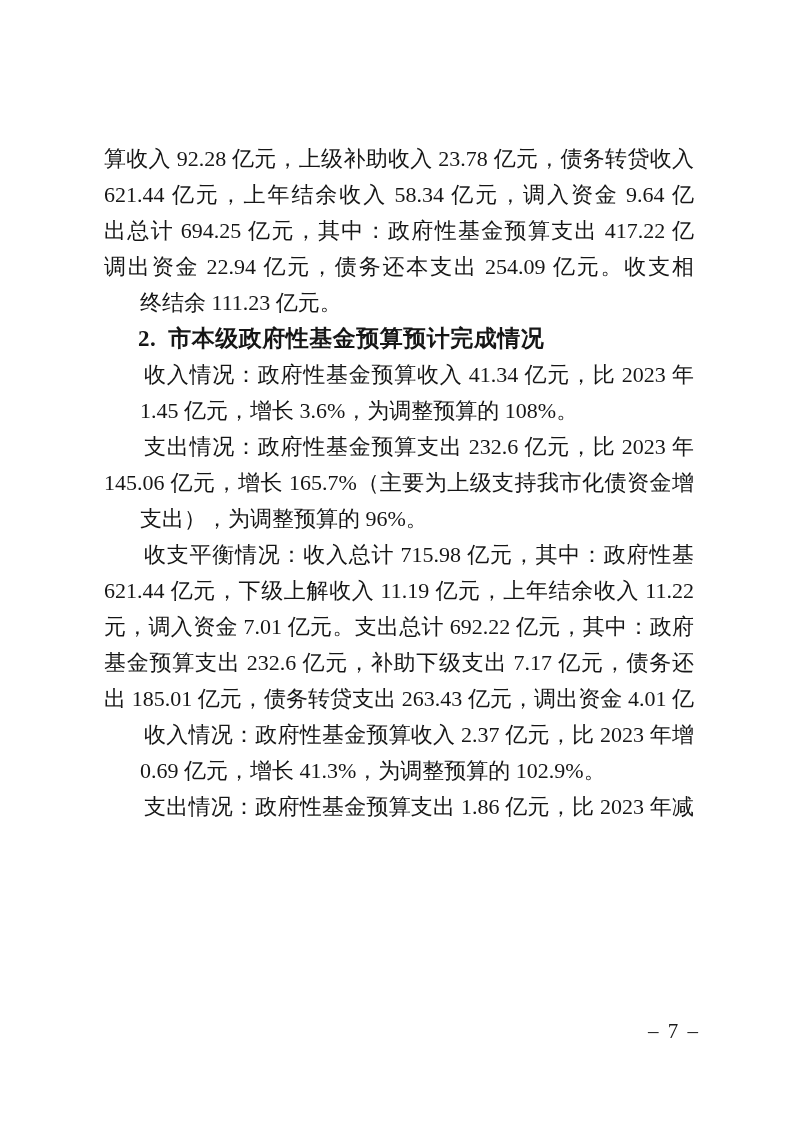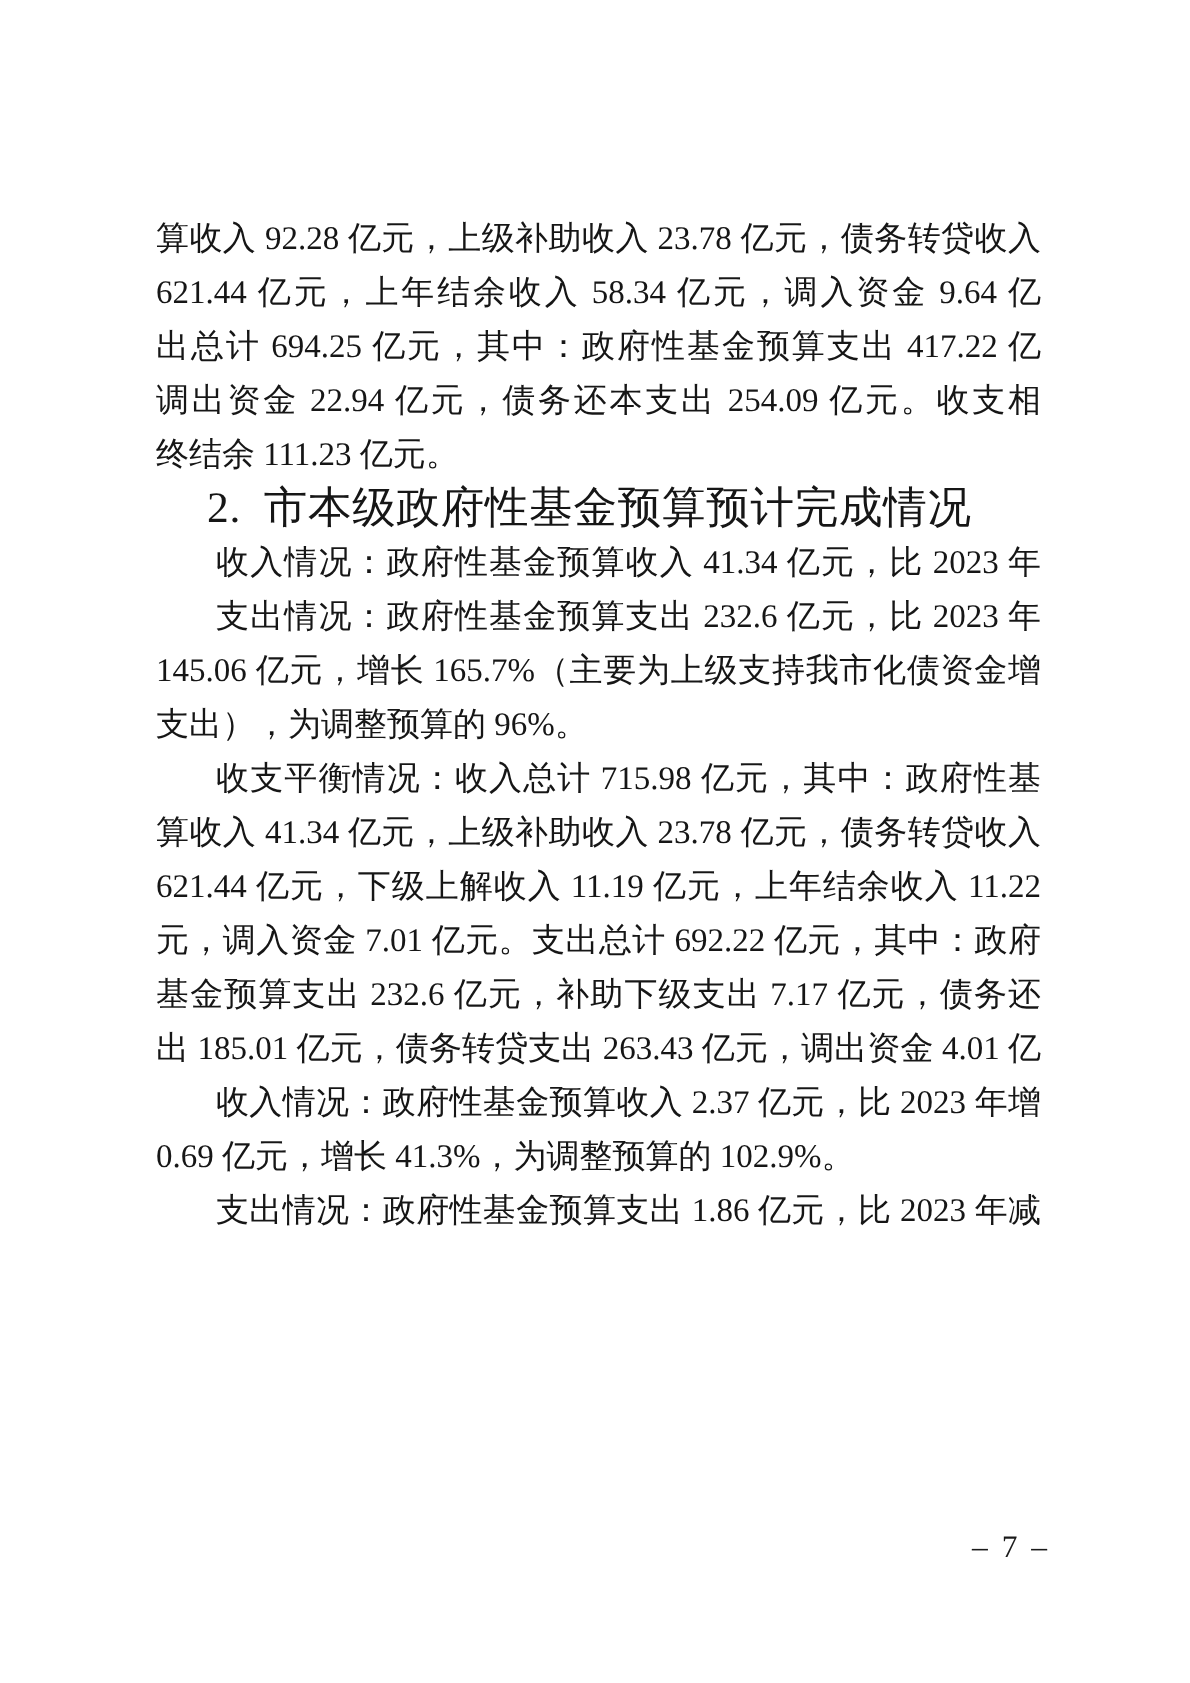--- a/index.html
+++ b/index.html
@@ -16,25 +16,25 @@
     left:104px; top:141px; width:590px;
     font-size:22px;
     line-height:36px;
   }
   .line {
     height:36px;
     overflow:hidden;
     text-align:justify;
     text-align-last:justify;
   }
-  .line.end { text-align-last:left; }
+  .line.end { text-align-last:left;margin-left:36px; }
   .line.first-indent { text-indent:40px; }
   .line.heading {
-    font-weight:400;
-    font-size:29px;
+    font-weight:700;
+    font-size:23px;
     text-align-last:left;
     letter-spacing:0.5px;
   }
   .line.heading.first-indent { text-indent:34px; }
   .footer {
     position:absolute;
     top:1019px; right:93px;
     font-size:21px;
     letter-spacing:2px;
     color:#1a1a1a;
@@ -45,25 +45,25 @@
 
 <div class="page">
   <div class="text-block" id="text-block">
       <div class="line">算收入 92.28 亿元，上级补助收入 23.78 亿元，债务转贷收入</div>
       <div class="line">621.44 亿元，上年结余收入 58.34 亿元，调入资金 9.64 亿元。支</div>
       <div class="line">出总计 694.25 亿元，其中：政府性基金预算支出 417.22 亿元，</div>
       <div class="line">调出资金 22.94 亿元，债务还本支出 254.09 亿元。收支相抵，年</div>
       <div class="line end">终结余 111.23 亿元。</div>
       <div class="line heading first-indent">2. 市本级政府性基金预算预计完成情况</div>
       <div class="line first-indent">收入情况：政府性基金预算收入 41.34 亿元，比 2023 年增加</div>
+      <div class="line end">1.45 亿元，增长 3.6%，为调整预算的 108%。</div>
       <div class="line first-indent">支出情况：政府性基金预算支出 232.6 亿元，比 2023 年增加</div>
       <div class="line">145.06 亿元，增长 165.7%（主要为上级支持我市化债资金增加</div>
       <div class="line end">支出），为调整预算的 96%。</div>
       <div class="line first-indent">收支平衡情况：收入总计 715.98 亿元，其中：政府性基金预</div>
-      <div class="line">算收入 41.34 亿元，上级补助收入 23.78 亿元，债务转贷收入</div>
       <div class="line">621.44 亿元，下级上解收入 11.19 亿元，上年结余收入 11.22 亿</div>
       <div class="line">元，调入资金 7.01 亿元。支出总计 692.22 亿元，其中：政府性</div>
       <div class="line">基金预算支出 232.6 亿元，补助下级支出 7.17 亿元，债务还本支</div>
       <div class="line">出 185.01 亿元，债务转贷支出 263.43 亿元，调出资金 4.01 亿元。</div>
       <div class="line first-indent">收入情况：政府性基金预算收入 2.37 亿元，比 2023 年增加</div>
       <div class="line end">0.69 亿元，增长 41.3%，为调整预算的 102.9%。</div>
       <div class="line first-indent">支出情况：政府性基金预算支出 1.86 亿元，比 2023 年减少</div>
     </div>
   <div class="footer">– 7 –</div>
 </div>

